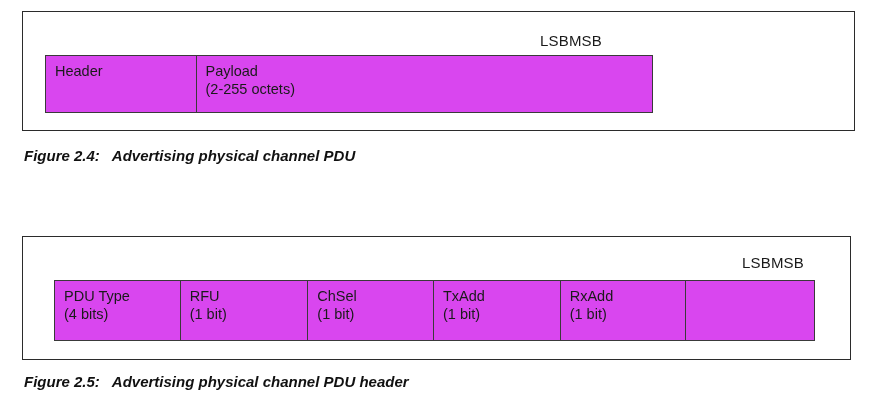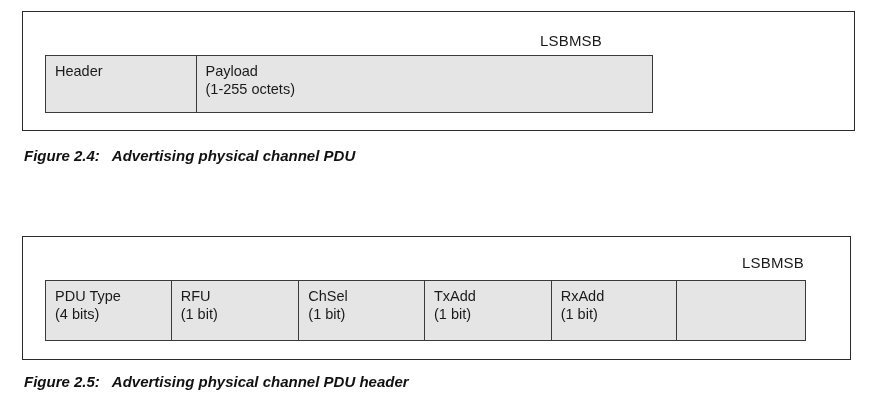--- a/index.html
+++ b/index.html
@@ -38,21 +38,21 @@
   .bit-label {
     white-space: nowrap;
   }
 
   
   .field-table {
     position: absolute;
     box-sizing: border-box;
     display: flex;
     border: 1.5px solid #3a3a3a;
-    background: #e5e5e5;
+    background: #d946ef;
   }
   .field-cell {
     box-sizing: border-box;
     border-right: 1.5px solid #3a3a3a;
     padding: 6px 0 0 9px;
     display: flex;
     flex-direction: column;
     justify-content: flex-start;
     overflow: hidden;
   }
@@ -93,40 +93,40 @@
 
   
   #fig-pdu-box      { left: 22px;  top: 11px;  width: 833px; height: 120px; }
   #fig-pdu-bits     { left: 47px;  top: 30px;  width: 555px; height: 18px; }
   #fig-pdu-table    { left: 45px;  top: 55px;  width: 608px; height: 58px; }
   #fig-pdu-caption  { left: 24px;  top: 148px; }
 
   
   #fig-hdr-box      { left: 22px;  top: 236px; width: 829px; height: 124px; }
   #fig-hdr-bits     { left: 47px;  top: 252px; width: 757px; height: 18px; }
-  #fig-hdr-table    { left: 45px;  top: 280px; width: 761px; height: 61px; }
+  #fig-hdr-table    { left: 54px;  top: 280px; width: 761px; height: 61px; }
   #fig-hdr-caption  { left: 24px;  top: 374px; }
 </style>
 </head>
 <body>
 
 <div class="figure-block" id="fig-pdu-box"></div>
 
 <div class="bit-labels" id="fig-pdu-bits">
   <span class="bit-label">LSB</span>
   <span class="bit-label">MSB</span>
 </div>
 
 <div class="field-table" id="fig-pdu-table">
   <div class="field-cell" style="width:151px;">
     <span class="field-name">Header</span>
   </div>
   <div class="field-cell" style="width:457px;">
     <span class="field-name">Payload</span>
-    <span class="field-size">(1-255 octets)</span>
+    <span class="field-size">(2-255 octets)</span>
   </div>
 </div>
 
 <div class="figure-caption" id="fig-pdu-caption">
   <span class="caption-label">Figure 2.4:</span>
   <span>&nbsp; </span><span class="caption-text">Advertising physical channel PDU</span>
 </div>
 
 <div class="figure-block" id="fig-hdr-box"></div>
 

